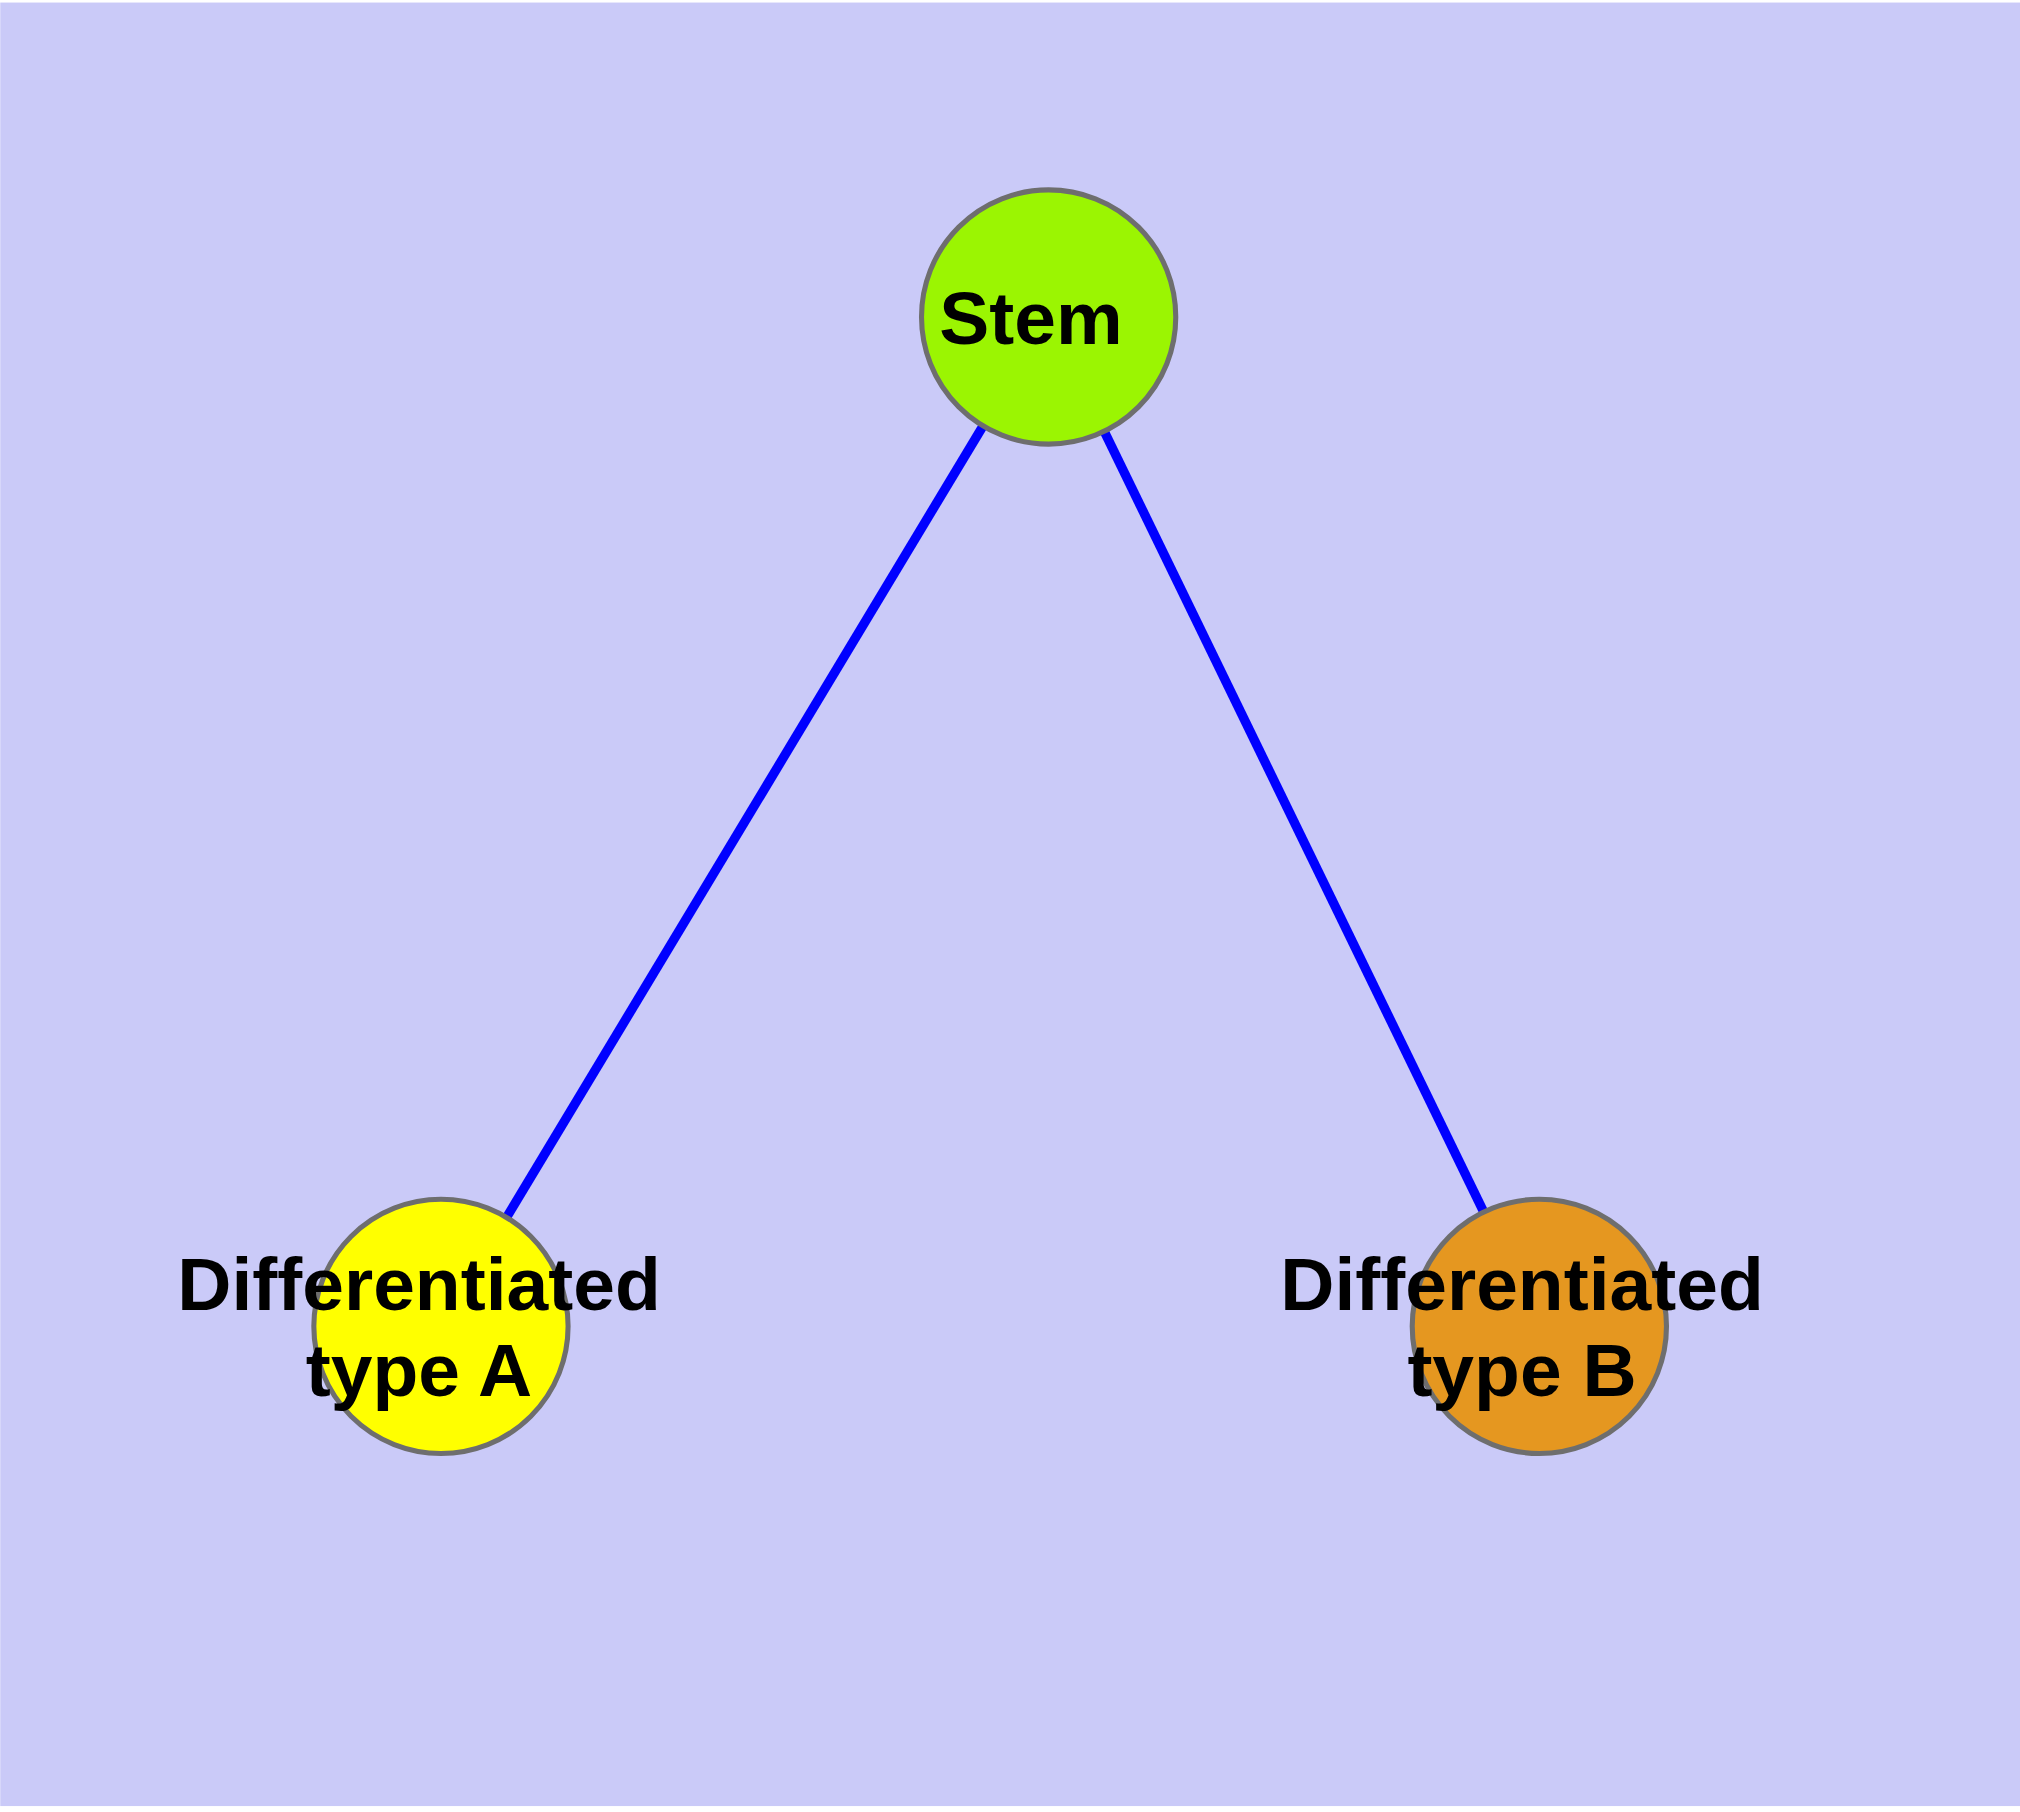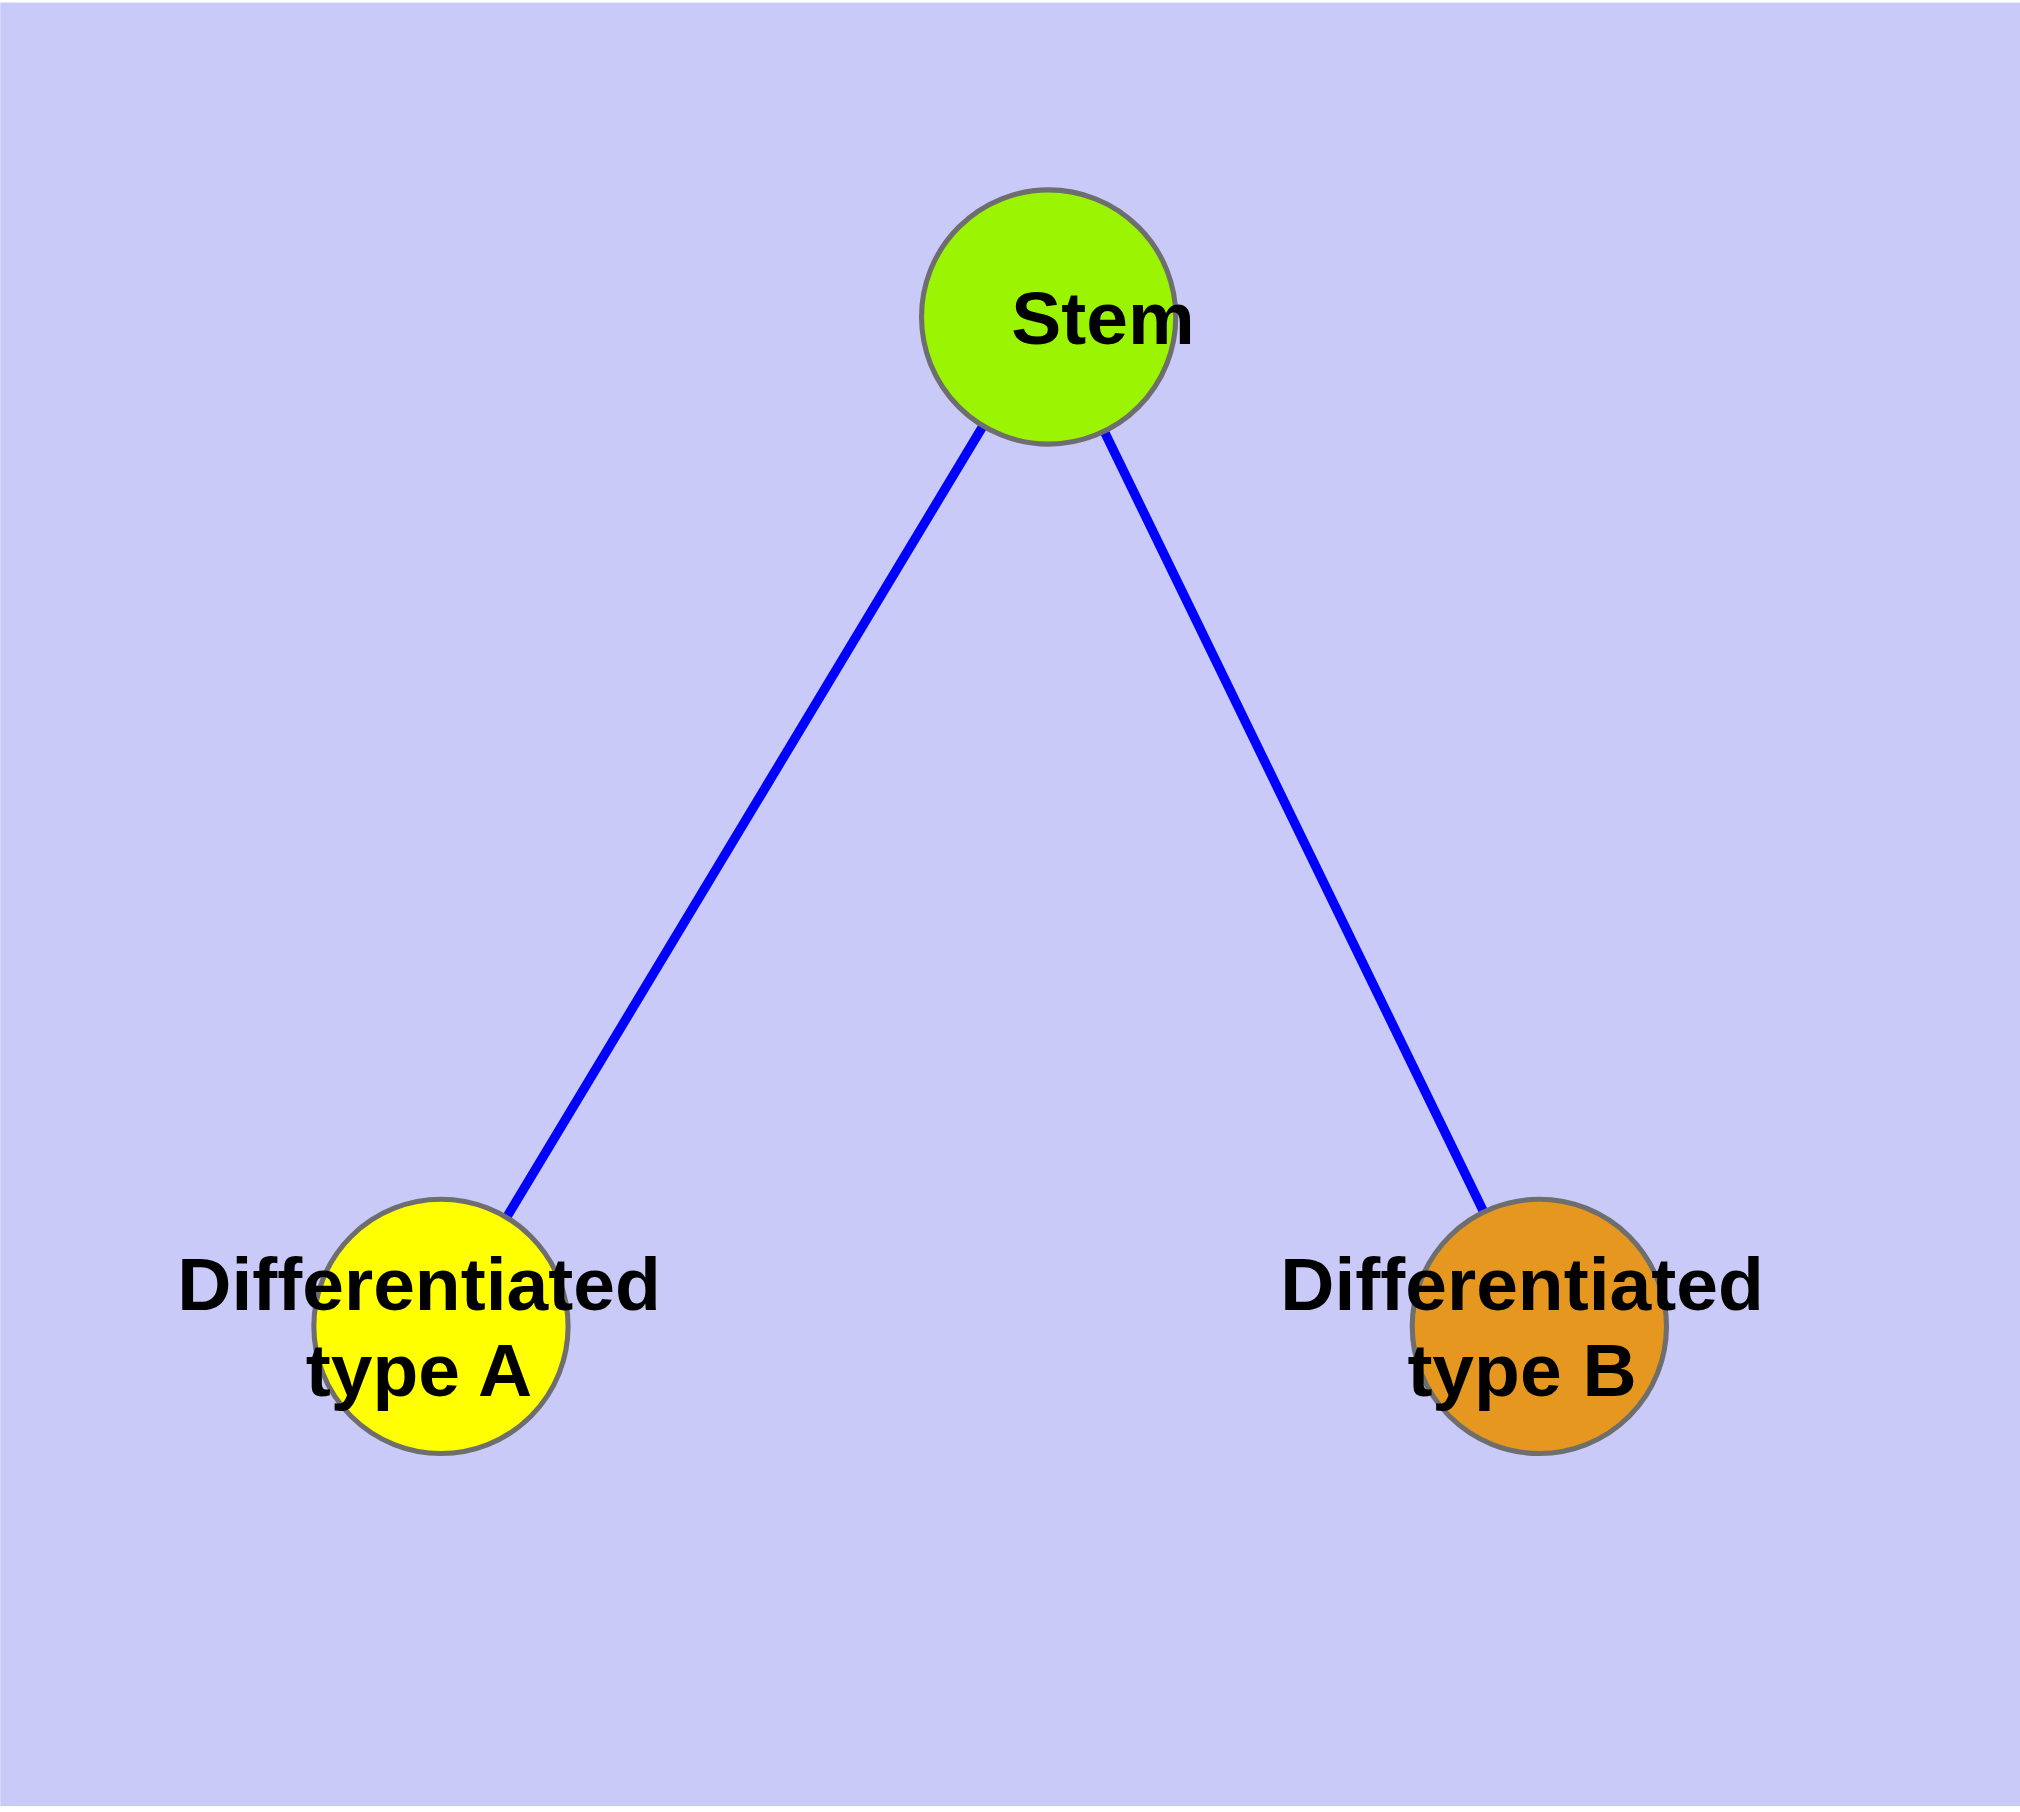--- a/index.html
+++ b/index.html
@@ -34,20 +34,20 @@
         <line x1="1237" y1="374" x2="520" y2="1565" stroke="#0000FF" stroke-width="11"></line>
         <line x1="1237" y1="374" x2="1816" y2="1565" stroke="#0000FF" stroke-width="11"></line>
       </g>
     <g id="nodes-layer">
         <circle cx="1237" cy="374" r="150" fill="#9BF502" stroke="#6E6E6E" stroke-width="6"></circle>
         <circle cx="520" cy="1565" r="150" fill="#FFFF00" stroke="#6E6E6E" stroke-width="6"></circle>
         <circle cx="1816" cy="1565" r="150" fill="#E59720" stroke="#6E6E6E" stroke-width="6"></circle>
       </g>
   </svg>
   <div id="labels-layer">
-      <div class="node-label" style="left: 1103px; top: 318px; color: rgb(0, 0, 0);">Stem</div>
+      <div class="node-label" style="left: 1031px; top: 318px; color: rgb(0, 0, 0);">Stem</div>
       <div class="node-label" style="left: 419px; top: 1327px; color: rgb(0, 0, 0);">Differentiated
 type A</div>
       <div class="node-label" style="left: 1522px; top: 1327px; color: rgb(0, 0, 0);">Differentiated
 type B</div>
     </div>
 </div>
 
 
 </body></html>

